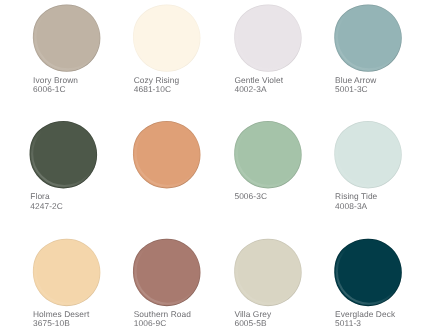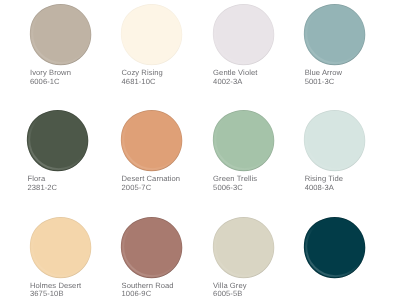--- a/index.html
+++ b/index.html
@@ -168,21 +168,21 @@
           </defs>
           <path d="M61.00 30.50C61.00 33.17 60.65 35.82 59.96 38.39C59.27 40.97 58.25 43.44 56.91 45.75C55.58 48.06 53.95 50.18 52.07 52.07C50.18 53.95 48.06 55.58 45.75 56.91C43.44 58.25 40.97 59.27 38.39 59.96C35.82 60.65 33.17 61.00 30.50 61.00C27.83 61.00 25.18 60.65 22.61 59.96C20.03 59.27 17.56 58.25 15.25 56.91C12.94 55.58 10.82 53.95 8.93 52.07C7.05 50.18 5.42 48.06 4.09 45.75C2.75 43.44 1.73 40.97 1.02 38.40C0.32 35.83 -0.06 33.16 -0.14 30.50C-0.22 27.84 0.01 25.08 0.55 22.48C1.09 19.87 2.04 17.15 3.33 14.81C4.61 12.48 6.44 10.20 8.41 8.41C10.38 6.62 12.73 5.04 15.10 3.82C17.47 2.60 20.01 1.63 22.59 0.98C25.17 0.33 27.83 -0.01 30.50 -0.01C33.17 -0.00 35.82 0.35 38.39 1.04C40.97 1.73 43.44 2.75 45.75 4.09C48.06 5.42 50.18 7.05 52.07 8.93C53.95 10.82 55.58 12.94 56.91 15.25C58.25 17.56 59.27 20.03 59.96 22.61C60.65 25.18 61.00 27.83 61.00 30.50Z" fill="#4d5849"></path>
           <g clip-path="url(#cp4)">
             <circle cx="31.4" cy="29.6" r="29.2" fill="none" stroke="url(#hl4)" stroke-width="1.9"></circle>
             <path d="M61.00 30.50C61.00 33.17 60.65 35.82 59.96 38.39C59.27 40.97 58.25 43.44 56.91 45.75C55.58 48.06 53.95 50.18 52.07 52.07C50.18 53.95 48.06 55.58 45.75 56.91C43.44 58.25 40.97 59.27 38.39 59.96C35.82 60.65 33.17 61.00 30.50 61.00C27.83 61.00 25.18 60.65 22.61 59.96C20.03 59.27 17.56 58.25 15.25 56.91C12.94 55.58 10.82 53.95 8.93 52.07C7.05 50.18 5.42 48.06 4.09 45.75C2.75 43.44 1.73 40.97 1.02 38.40C0.32 35.83 -0.06 33.16 -0.14 30.50C-0.22 27.84 0.01 25.08 0.55 22.48C1.09 19.87 2.04 17.15 3.33 14.81C4.61 12.48 6.44 10.20 8.41 8.41C10.38 6.62 12.73 5.04 15.10 3.82C17.47 2.60 20.01 1.63 22.59 0.98C25.17 0.33 27.83 -0.01 30.50 -0.01C33.17 -0.00 35.82 0.35 38.39 1.04C40.97 1.73 43.44 2.75 45.75 4.09C48.06 5.42 50.18 7.05 52.07 8.93C53.95 10.82 55.58 12.94 56.91 15.25C58.25 17.56 59.27 20.03 59.96 22.61C60.65 25.18 61.00 27.83 61.00 30.50Z" fill="none" stroke="url(#rim4)" stroke-width="1.4"></path>
           </g>
         </svg>
       </div>
       <div class="label">
         <span class="nm">Flora</span>
-        <span class="cd">2381-2C</span>
+        <span class="cd">4247-2C</span>
       </div>
     </div>
     <div class="cell" style="left: 121.05px; top: 110.45px;">
       <div class="blob">
         <svg viewBox="0 0 61 61">
           <defs>
             <clipPath id="cp5">
               <path d="M61.00 30.50C61.00 33.17 60.65 35.82 59.96 38.39C59.27 40.97 58.25 43.44 56.91 45.75C55.58 48.06 53.95 50.18 52.07 52.07C50.18 53.95 48.06 55.58 45.75 56.91C43.44 58.25 40.97 59.27 38.39 59.96C35.82 60.65 33.17 61.00 30.50 61.00C27.83 61.00 25.18 60.65 22.61 59.96C20.03 59.27 17.56 58.25 15.25 56.91C12.94 55.58 10.82 53.95 8.93 52.07C7.05 50.18 5.42 48.06 4.09 45.75C2.75 43.44 1.73 40.97 1.02 38.40C0.32 35.83 -0.06 33.16 -0.14 30.50C-0.22 27.84 0.01 25.08 0.55 22.48C1.09 19.87 2.04 17.15 3.33 14.81C4.61 12.48 6.44 10.20 8.41 8.41C10.38 6.62 12.73 5.04 15.10 3.82C17.47 2.60 20.01 1.63 22.59 0.98C25.17 0.33 27.83 -0.01 30.50 -0.01C33.17 -0.00 35.82 0.35 38.39 1.04C40.97 1.73 43.44 2.75 45.75 4.09C48.06 5.42 50.18 7.05 52.07 8.93C53.95 10.82 55.58 12.94 56.91 15.25C58.25 17.56 59.27 20.03 59.96 22.61C60.65 25.18 61.00 27.83 61.00 30.50Z"></path>
             </clipPath>
             <linearGradient id="hl5" x1="0.06" y1="0.97" x2="0.62" y2="0.30">
@@ -197,24 +197,20 @@
               <stop offset="1" stop-color="#000" stop-opacity="0.161"></stop>
             </linearGradient>
           </defs>
           <path d="M61.00 30.50C61.00 33.17 60.65 35.82 59.96 38.39C59.27 40.97 58.25 43.44 56.91 45.75C55.58 48.06 53.95 50.18 52.07 52.07C50.18 53.95 48.06 55.58 45.75 56.91C43.44 58.25 40.97 59.27 38.39 59.96C35.82 60.65 33.17 61.00 30.50 61.00C27.83 61.00 25.18 60.65 22.61 59.96C20.03 59.27 17.56 58.25 15.25 56.91C12.94 55.58 10.82 53.95 8.93 52.07C7.05 50.18 5.42 48.06 4.09 45.75C2.75 43.44 1.73 40.97 1.02 38.40C0.32 35.83 -0.06 33.16 -0.14 30.50C-0.22 27.84 0.01 25.08 0.55 22.48C1.09 19.87 2.04 17.15 3.33 14.81C4.61 12.48 6.44 10.20 8.41 8.41C10.38 6.62 12.73 5.04 15.10 3.82C17.47 2.60 20.01 1.63 22.59 0.98C25.17 0.33 27.83 -0.01 30.50 -0.01C33.17 -0.00 35.82 0.35 38.39 1.04C40.97 1.73 43.44 2.75 45.75 4.09C48.06 5.42 50.18 7.05 52.07 8.93C53.95 10.82 55.58 12.94 56.91 15.25C58.25 17.56 59.27 20.03 59.96 22.61C60.65 25.18 61.00 27.83 61.00 30.50Z" fill="#dfa077"></path>
           <g clip-path="url(#cp5)">
             <circle cx="31.4" cy="29.6" r="29.2" fill="none" stroke="url(#hl5)" stroke-width="1.9"></circle>
             <path d="M61.00 30.50C61.00 33.17 60.65 35.82 59.96 38.39C59.27 40.97 58.25 43.44 56.91 45.75C55.58 48.06 53.95 50.18 52.07 52.07C50.18 53.95 48.06 55.58 45.75 56.91C43.44 58.25 40.97 59.27 38.39 59.96C35.82 60.65 33.17 61.00 30.50 61.00C27.83 61.00 25.18 60.65 22.61 59.96C20.03 59.27 17.56 58.25 15.25 56.91C12.94 55.58 10.82 53.95 8.93 52.07C7.05 50.18 5.42 48.06 4.09 45.75C2.75 43.44 1.73 40.97 1.02 38.40C0.32 35.83 -0.06 33.16 -0.14 30.50C-0.22 27.84 0.01 25.08 0.55 22.48C1.09 19.87 2.04 17.15 3.33 14.81C4.61 12.48 6.44 10.20 8.41 8.41C10.38 6.62 12.73 5.04 15.10 3.82C17.47 2.60 20.01 1.63 22.59 0.98C25.17 0.33 27.83 -0.01 30.50 -0.01C33.17 -0.00 35.82 0.35 38.39 1.04C40.97 1.73 43.44 2.75 45.75 4.09C48.06 5.42 50.18 7.05 52.07 8.93C53.95 10.82 55.58 12.94 56.91 15.25C58.25 17.56 59.27 20.03 59.96 22.61C60.65 25.18 61.00 27.83 61.00 30.50Z" fill="none" stroke="url(#rim5)" stroke-width="1.4"></path>
           </g>
         </svg>
       </div>
-      <div class="label">
-        <span class="nm">Desert Carnation</span>
-        <span class="cd">2005-7C</span>
-      </div>
     </div>
     <div class="cell" style="left: 212.6px; top: 110.45px;">
       <div class="blob">
         <svg viewBox="0 0 61 61">
           <defs>
             <clipPath id="cp6">
               <path d="M61.00 30.50C61.00 33.17 60.65 35.82 59.96 38.39C59.27 40.97 58.25 43.44 56.91 45.75C55.58 48.06 53.95 50.18 52.07 52.07C50.18 53.95 48.06 55.58 45.75 56.91C43.44 58.25 40.97 59.27 38.39 59.96C35.82 60.65 33.17 61.00 30.50 61.00C27.83 61.00 25.18 60.65 22.61 59.96C20.03 59.27 17.56 58.25 15.25 56.91C12.94 55.58 10.82 53.95 8.93 52.07C7.05 50.18 5.42 48.06 4.09 45.75C2.75 43.44 1.73 40.97 1.02 38.40C0.32 35.83 -0.06 33.16 -0.14 30.50C-0.22 27.84 0.01 25.08 0.55 22.48C1.09 19.87 2.04 17.15 3.33 14.81C4.61 12.48 6.44 10.20 8.41 8.41C10.38 6.62 12.73 5.04 15.10 3.82C17.47 2.60 20.01 1.63 22.59 0.98C25.17 0.33 27.83 -0.01 30.50 -0.01C33.17 -0.00 35.82 0.35 38.39 1.04C40.97 1.73 43.44 2.75 45.75 4.09C48.06 5.42 50.18 7.05 52.07 8.93C53.95 10.82 55.58 12.94 56.91 15.25C58.25 17.56 59.27 20.03 59.96 22.61C60.65 25.18 61.00 27.83 61.00 30.50Z"></path>
             </clipPath>
             <linearGradient id="hl6" x1="0.06" y1="0.97" x2="0.62" y2="0.30">
               <stop offset="0" stop-color="#fff" stop-opacity="0.119"></stop>
@@ -229,21 +225,20 @@
             </linearGradient>
           </defs>
           <path d="M61.00 30.50C61.00 33.17 60.65 35.82 59.96 38.39C59.27 40.97 58.25 43.44 56.91 45.75C55.58 48.06 53.95 50.18 52.07 52.07C50.18 53.95 48.06 55.58 45.75 56.91C43.44 58.25 40.97 59.27 38.39 59.96C35.82 60.65 33.17 61.00 30.50 61.00C27.83 61.00 25.18 60.65 22.61 59.96C20.03 59.27 17.56 58.25 15.25 56.91C12.94 55.58 10.82 53.95 8.93 52.07C7.05 50.18 5.42 48.06 4.09 45.75C2.75 43.44 1.73 40.97 1.02 38.40C0.32 35.83 -0.06 33.16 -0.14 30.50C-0.22 27.84 0.01 25.08 0.55 22.48C1.09 19.87 2.04 17.15 3.33 14.81C4.61 12.48 6.44 10.20 8.41 8.41C10.38 6.62 12.73 5.04 15.10 3.82C17.47 2.60 20.01 1.63 22.59 0.98C25.17 0.33 27.83 -0.01 30.50 -0.01C33.17 -0.00 35.82 0.35 38.39 1.04C40.97 1.73 43.44 2.75 45.75 4.09C48.06 5.42 50.18 7.05 52.07 8.93C53.95 10.82 55.58 12.94 56.91 15.25C58.25 17.56 59.27 20.03 59.96 22.61C60.65 25.18 61.00 27.83 61.00 30.50Z" fill="#a5c3a9"></path>
           <g clip-path="url(#cp6)">
             <circle cx="31.4" cy="29.6" r="29.2" fill="none" stroke="url(#hl6)" stroke-width="1.9"></circle>
             <path d="M61.00 30.50C61.00 33.17 60.65 35.82 59.96 38.39C59.27 40.97 58.25 43.44 56.91 45.75C55.58 48.06 53.95 50.18 52.07 52.07C50.18 53.95 48.06 55.58 45.75 56.91C43.44 58.25 40.97 59.27 38.39 59.96C35.82 60.65 33.17 61.00 30.50 61.00C27.83 61.00 25.18 60.65 22.61 59.96C20.03 59.27 17.56 58.25 15.25 56.91C12.94 55.58 10.82 53.95 8.93 52.07C7.05 50.18 5.42 48.06 4.09 45.75C2.75 43.44 1.73 40.97 1.02 38.40C0.32 35.83 -0.06 33.16 -0.14 30.50C-0.22 27.84 0.01 25.08 0.55 22.48C1.09 19.87 2.04 17.15 3.33 14.81C4.61 12.48 6.44 10.20 8.41 8.41C10.38 6.62 12.73 5.04 15.10 3.82C17.47 2.60 20.01 1.63 22.59 0.98C25.17 0.33 27.83 -0.01 30.50 -0.01C33.17 -0.00 35.82 0.35 38.39 1.04C40.97 1.73 43.44 2.75 45.75 4.09C48.06 5.42 50.18 7.05 52.07 8.93C53.95 10.82 55.58 12.94 56.91 15.25C58.25 17.56 59.27 20.03 59.96 22.61C60.65 25.18 61.00 27.83 61.00 30.50Z" fill="none" stroke="url(#rim6)" stroke-width="1.4"></path>
           </g>
         </svg>
       </div>
       <div class="label">
-        <span class="nm">Green Trellis</span>
         <span class="cd">5006-3C</span>
       </div>
     </div>
     <div class="cell" style="left: 304.15px; top: 110.45px;">
       <div class="blob">
         <svg viewBox="0 0 61 61">
           <defs>
             <clipPath id="cp7">
               <path d="M61.00 30.50C61.00 33.17 60.65 35.82 59.96 38.39C59.27 40.97 58.25 43.44 56.91 45.75C55.58 48.06 53.95 50.18 52.07 52.07C50.18 53.95 48.06 55.58 45.75 56.91C43.44 58.25 40.97 59.27 38.39 59.96C35.82 60.65 33.17 61.00 30.50 61.00C27.83 61.00 25.18 60.65 22.61 59.96C20.03 59.27 17.56 58.25 15.25 56.91C12.94 55.58 10.82 53.95 8.93 52.07C7.05 50.18 5.42 48.06 4.09 45.75C2.75 43.44 1.73 40.97 1.02 38.40C0.32 35.83 -0.06 33.16 -0.14 30.50C-0.22 27.84 0.01 25.08 0.55 22.48C1.09 19.87 2.04 17.15 3.33 14.81C4.61 12.48 6.44 10.20 8.41 8.41C10.38 6.62 12.73 5.04 15.10 3.82C17.47 2.60 20.01 1.63 22.59 0.98C25.17 0.33 27.83 -0.01 30.50 -0.01C33.17 -0.00 35.82 0.35 38.39 1.04C40.97 1.73 43.44 2.75 45.75 4.09C48.06 5.42 50.18 7.05 52.07 8.93C53.95 10.82 55.58 12.94 56.91 15.25C58.25 17.56 59.27 20.03 59.96 22.61C60.65 25.18 61.00 27.83 61.00 30.50Z"></path>
             </clipPath>
@@ -383,14 +378,18 @@
               <stop offset="1" stop-color="#000" stop-opacity="0.281"></stop>
             </linearGradient>
           </defs>
           <path d="M61.00 30.50C61.00 33.17 60.65 35.82 59.96 38.39C59.27 40.97 58.25 43.44 56.91 45.75C55.58 48.06 53.95 50.18 52.07 52.07C50.18 53.95 48.06 55.58 45.75 56.91C43.44 58.25 40.97 59.27 38.39 59.96C35.82 60.65 33.17 61.00 30.50 61.00C27.83 61.00 25.18 60.65 22.61 59.96C20.03 59.27 17.56 58.25 15.25 56.91C12.94 55.58 10.82 53.95 8.93 52.07C7.05 50.18 5.42 48.06 4.09 45.75C2.75 43.44 1.73 40.97 1.02 38.40C0.32 35.83 -0.06 33.16 -0.14 30.50C-0.22 27.84 0.01 25.08 0.55 22.48C1.09 19.87 2.04 17.15 3.33 14.81C4.61 12.48 6.44 10.20 8.41 8.41C10.38 6.62 12.73 5.04 15.10 3.82C17.47 2.60 20.01 1.63 22.59 0.98C25.17 0.33 27.83 -0.01 30.50 -0.01C33.17 -0.00 35.82 0.35 38.39 1.04C40.97 1.73 43.44 2.75 45.75 4.09C48.06 5.42 50.18 7.05 52.07 8.93C53.95 10.82 55.58 12.94 56.91 15.25C58.25 17.56 59.27 20.03 59.96 22.61C60.65 25.18 61.00 27.83 61.00 30.50Z" fill="#023c48"></path>
           <g clip-path="url(#cp11)">
             <circle cx="31.4" cy="29.6" r="29.2" fill="none" stroke="url(#hl11)" stroke-width="1.9"></circle>
             <path d="M61.00 30.50C61.00 33.17 60.65 35.82 59.96 38.39C59.27 40.97 58.25 43.44 56.91 45.75C55.58 48.06 53.95 50.18 52.07 52.07C50.18 53.95 48.06 55.58 45.75 56.91C43.44 58.25 40.97 59.27 38.39 59.96C35.82 60.65 33.17 61.00 30.50 61.00C27.83 61.00 25.18 60.65 22.61 59.96C20.03 59.27 17.56 58.25 15.25 56.91C12.94 55.58 10.82 53.95 8.93 52.07C7.05 50.18 5.42 48.06 4.09 45.75C2.75 43.44 1.73 40.97 1.02 38.40C0.32 35.83 -0.06 33.16 -0.14 30.50C-0.22 27.84 0.01 25.08 0.55 22.48C1.09 19.87 2.04 17.15 3.33 14.81C4.61 12.48 6.44 10.20 8.41 8.41C10.38 6.62 12.73 5.04 15.10 3.82C17.47 2.60 20.01 1.63 22.59 0.98C25.17 0.33 27.83 -0.01 30.50 -0.01C33.17 -0.00 35.82 0.35 38.39 1.04C40.97 1.73 43.44 2.75 45.75 4.09C48.06 5.42 50.18 7.05 52.07 8.93C53.95 10.82 55.58 12.94 56.91 15.25C58.25 17.56 59.27 20.03 59.96 22.61C60.65 25.18 61.00 27.83 61.00 30.50Z" fill="none" stroke="url(#rim11)" stroke-width="1.4"></path>
           </g>
         </svg>
       </div>
+      <div class="label">
+        <span class="nm">Everglade Deck</span>
+        <span class="cd">5011-3</span>
+      </div>
     </div>
   </div>
 
 </body></html>

